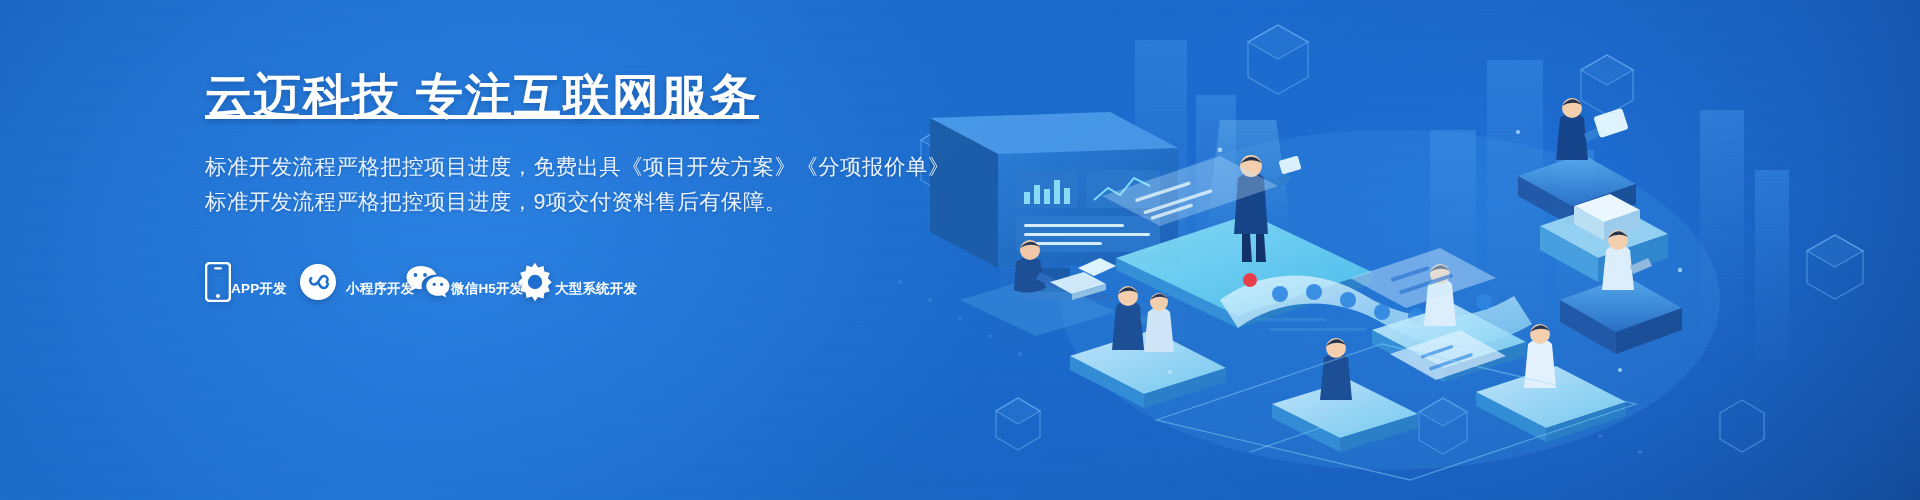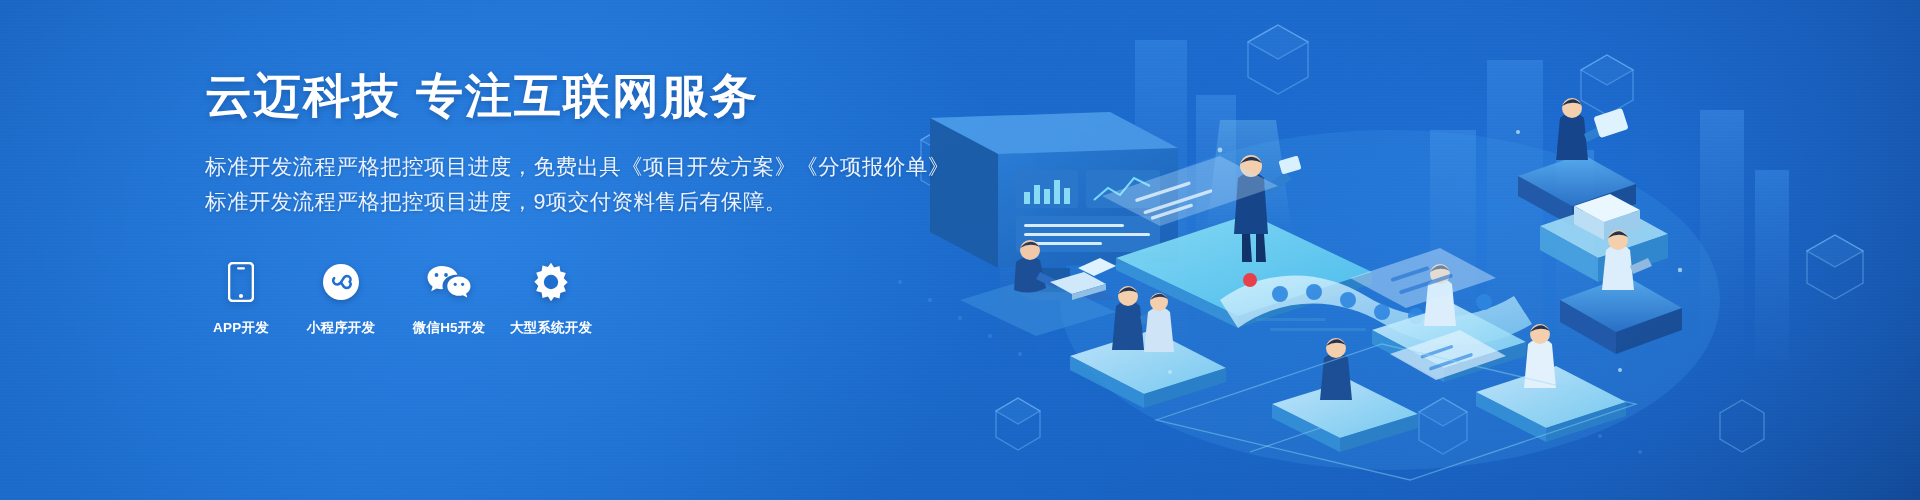--- a/index.html
+++ b/index.html
@@ -40,20 +40,21 @@
     z-index:6;
   }
   .headline {
     font-size:47px;
     line-height:1.18;
     font-weight:bold;
     color:#ffffff;
     letter-spacing:2px;
     white-space:nowrap;
     text-shadow:0 2px 6px rgba(0,30,80,.28);
+    text-decoration:underline;
   }
   .subtitle {
     margin-top:27px;
     color:#eaf3ff;
     font-size:21.5px;
     line-height:1.62;
     letter-spacing:0.4px;
     white-space:nowrap;
     text-shadow:0 1px 3px rgba(0,30,80,.25);
   }
@@ -62,39 +63,39 @@
   
   .services {
     margin-top:39px;
     display:flex;
     align-items:flex-start;
     gap:0px;
   }
   .service {
     width:72px;
     display:flex;
-    flex-direction:column;
+    flex-direction:row;
     align-items:center;
     margin-right:22px;
   }
   .service .ico {
     height:46px;
     display:flex; align-items:center; justify-content:center;
     color:#ffffff;
   }
   .service .ico svg { display:block; filter:drop-shadow(0 2px 3px rgba(0,30,80,.3)); }
   .service .lbl {
     margin-top:14px;
     font-size:13.5px;
     font-weight:bold;
     color:#ffffff;
     white-space:nowrap;
     letter-spacing:0.2px;
   }
-  .service:nth-child(2){ width:84px; }
+  .service:nth-child(2){ width:84px;gap:9px; }
   .service:nth-child(3){ width:88px;justify-content:space-between; }
   .service:nth-child(4){ width:72px; }
   .service:nth-child(5){ width:100px; margin-right:0;font-style:italic; }
 
   
   .illus {
     position:absolute;
     right:0px; top:0px;
     width:1000px; height:500px;
     z-index:4;

